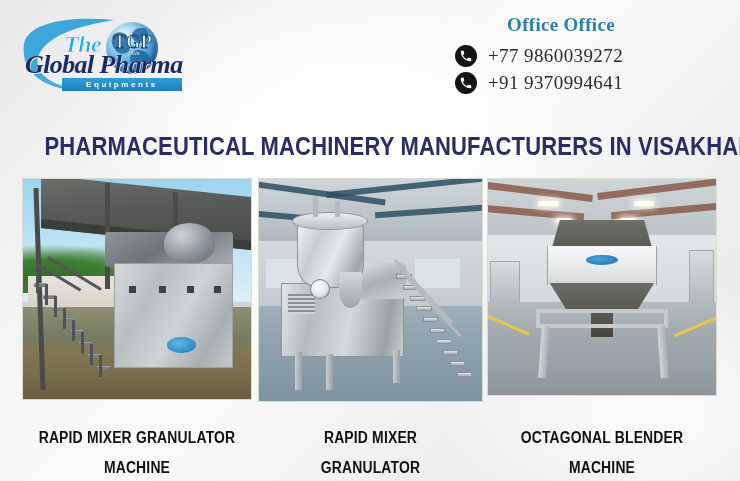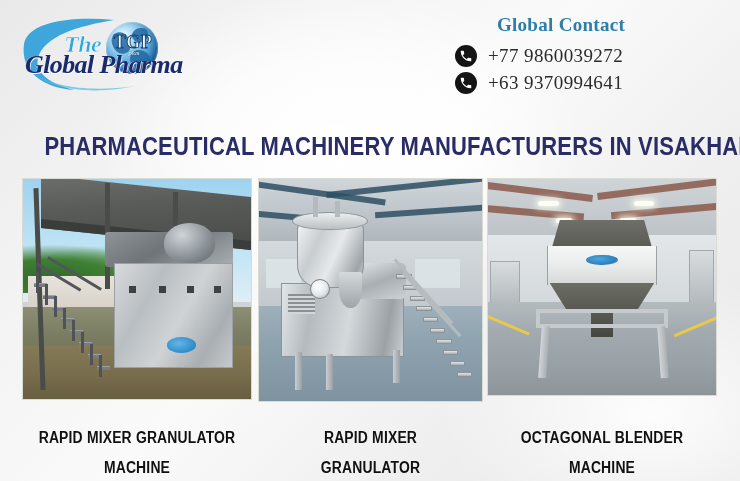--- a/index.html
+++ b/index.html
@@ -356,42 +356,45 @@
       <div class="land l1"></div>
       <div class="land l2"></div>
       <div class="land l3"></div>
     </div>
     <div class="logo-tgp">TGP</div>
     <div class="logo-tgp-sub">plus</div>
 
     <div class="logo-text-block">
       <div class="logo-the">The</div>
       <div class="logo-global">Global Pharma</div>
+      <div class="logo-equip-bar">
+        <span>Equipments</span>
+      </div>
     </div>
   </div>
 
   <div class="contact">
-    <div class="contact-title">Global Contact</div>
+    <div class="contact-title">Office Office</div>
 
     <div class="phone-row">
       <span class="phone-icon">
         <svg width="14" height="14" viewBox="0 0 24 24" aria-hidden="true">
           <path fill="#ffffff" d="M6.6 10.8c1.5 2.9 3.7 5.1 6.6 6.6l2.2-2.2c.3-.3.7-.4 1-.2 1.2.4 2.4.6 3.6.6.6 0 1 .4 1 1V20c0 .6-.4 1-1 1C10.6 21 3 13.4 3 4c0-.6.4-1 1-1h3.4c.6 0 1 .4 1 1 0 1.3.2 2.5.6 3.6.1.4 0 .7-.2 1l-2.2 2.2z"></path>
         </svg>
       </span>
       <span class="phone-num">+77 9860039272</span>
     </div>
 
     <div class="phone-row">
       <span class="phone-icon">
         <svg width="14" height="14" viewBox="0 0 24 24" aria-hidden="true">
           <path fill="#ffffff" d="M6.6 10.8c1.5 2.9 3.7 5.1 6.6 6.6l2.2-2.2c.3-.3.7-.4 1-.2 1.2.4 2.4.6 3.6.6.6 0 1 .4 1 1V20c0 .6-.4 1-1 1C10.6 21 3 13.4 3 4c0-.6.4-1 1-1h3.4c.6 0 1 .4 1 1 0 1.3.2 2.5.6 3.6.1.4 0 .7-.2 1l-2.2 2.2z"></path>
         </svg>
       </span>
-      <span class="phone-num">+63 9370994641</span>
+      <span class="phone-num">+91 9370994641</span>
     </div>
   </div>
 </div>
 
 <div class="page-title">PHARMACEUTICAL MACHINERY MANUFACTURERS IN VISAKHAPATNAM</div>
 
 <div class="gallery">
 
   <div class="card card1">
     <div class="frame">

